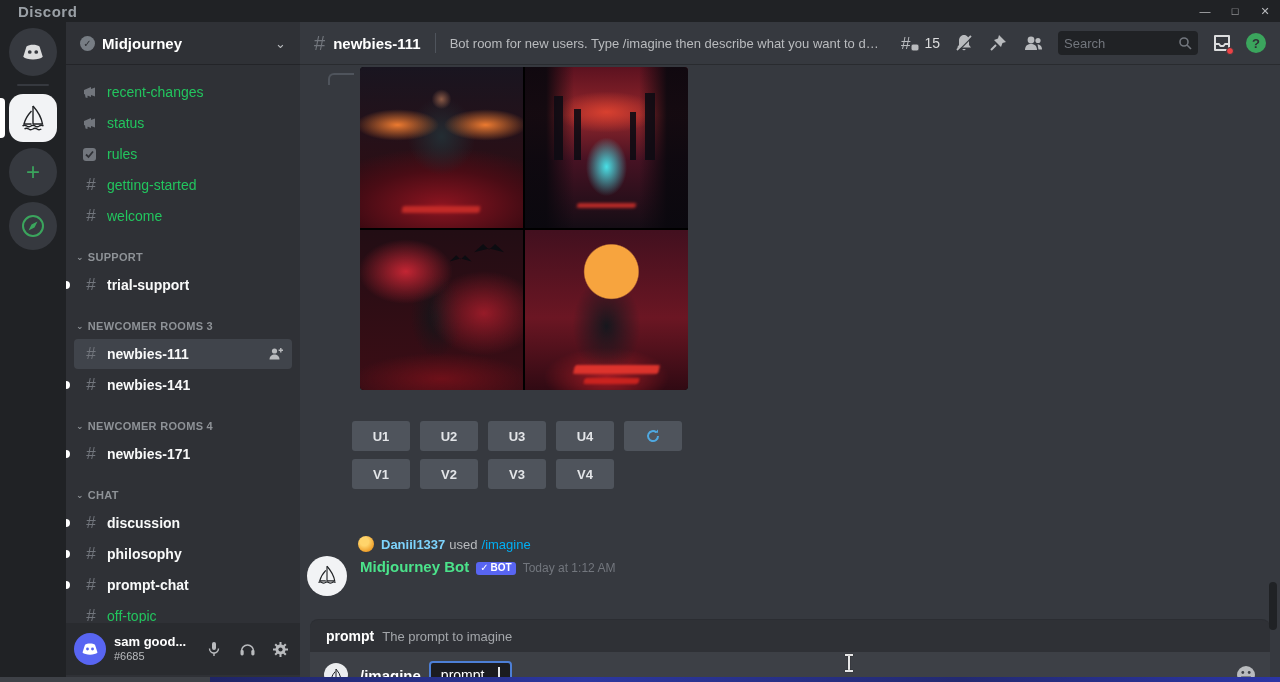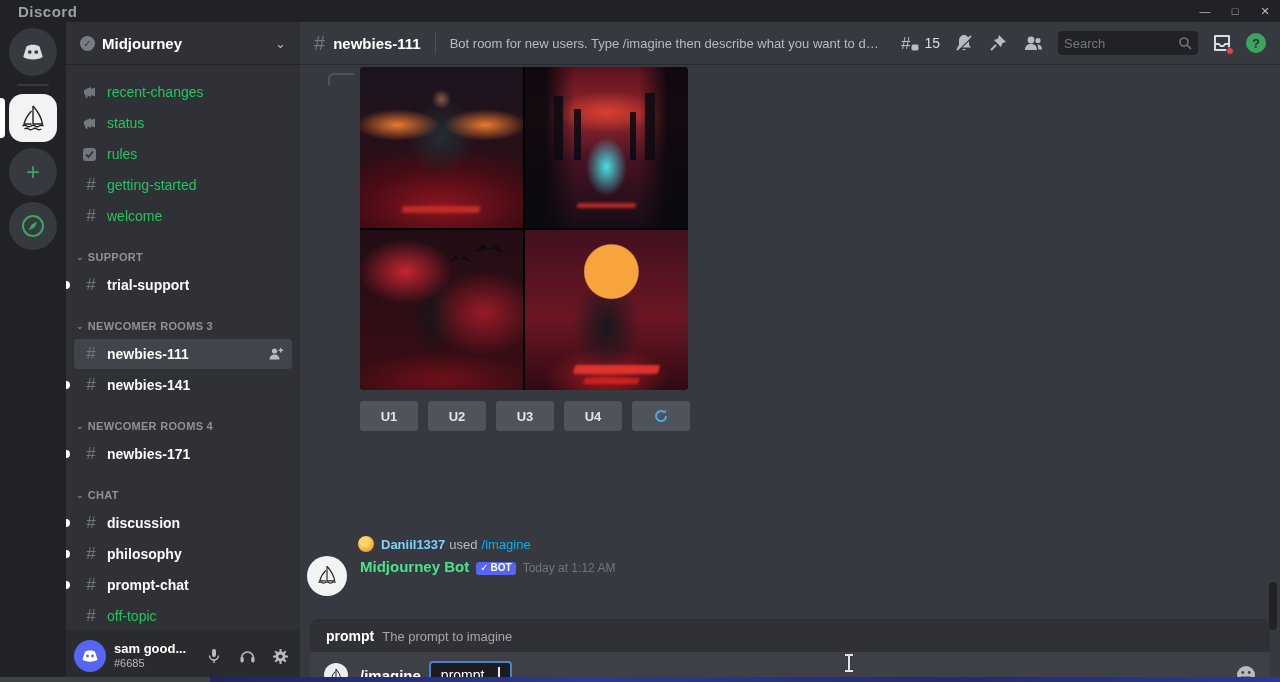--- a/index.html
+++ b/index.html
@@ -38,21 +38,21 @@
   .channel { display:flex; align-items:center; gap:7px; height:30px; margin:1px 8px; padding:0 8px;
     border-radius:4px; position:relative; cursor:pointer; }
   .channel .ch-icon { width:18px; text-align:center; font-size:17px; font-weight:500; color:#72767d; line-height:18px; position:relative; flex:0 0 18px; }
   .channel .ch-label { font-size:14px; font-weight:400; color:#22c55e; white-space:nowrap; overflow:hidden; }
   .channel.unread .ch-label, .channel.selected .ch-label { color:#f8f9f9; font-weight:600; }
   .channel.selected { background:#40444b; }
   .unread-pill { position:absolute; left:-8px; top:11px; width:4px; height:8px; background:#fff; border-radius:0 4px 4px 0; }
   .member-add { margin-left:auto; flex:0 0 auto; display:flex; }
   .icon-svg { display:block; }
   
-  .user-panel { position:absolute; left:0; right:0; bottom:0; height:52px; background:#292b2f;
+  .user-panel { position:absolute; left:0; right:0; bottom:7px; height:52px; background:#292b2f;
     display:flex; align-items:center; padding:0 8px; }
   .user-avatar { width:32px; height:32px; border-radius:50%; background:#5865f2; display:flex;
     align-items:center; justify-content:center; flex:0 0 32px; }
   .user-meta { margin-left:8px; line-height:1.15; min-width:0; }
   .user-name { font-size:13px; font-weight:bold; color:#fff; white-space:nowrap; }
   .user-tag { font-size:11px; color:#b9bbbe; }
   .user-actions { margin-left:auto; display:flex; gap:9px; }
   .user-action { width:24px; height:24px; display:flex; align-items:center; justify-content:center; border-radius:4px; cursor:pointer; }
   
   .main { position:absolute; left:300px; top:22px; right:0; bottom:0; background:#36393f; }
@@ -103,21 +103,21 @@
     background:#cf2f2a; filter:blur(1.4px); opacity:.85; transform:skewX(-8deg); }
   .art-title.small { left:32%; right:32%; bottom:12%; height:5px; }
   .art-text-br { position:absolute; left:30%; right:18%; bottom:10%; height:9px; background:#e8372e;
     filter:blur(1px); transform:skewX(-14deg); border-radius:2px; opacity:.9; }
   .art-text-br2 { position:absolute; left:36%; right:30%; bottom:4%; height:6px; background:#d5251f;
     filter:blur(1px); transform:skewX(-14deg); border-radius:2px; opacity:.85; }
   .bird { position:absolute; width:22px; height:9px; background:#0c0c11;
     clip-path:polygon(0 70%, 30% 0, 50% 48%, 70% 0, 100% 70%, 50% 38%); }
   .bldg { position:absolute; background:#0d0b13; opacity:.9; }
   
-  .btn-row { position:absolute; left:60px; display:flex; gap:10px; }
+  .btn-row { position:absolute; left:52px; display:flex; gap:10px;margin-top:20px; }
   .row-u { top:337px; } .row-v { top:375px; }
   .mj-btn { width:58px; height:30px; background:#4f545c; border:none; border-radius:3px; color:#e3e5e8;
     font-size:13px; font-weight:600; font-family:inherit; cursor:pointer; display:flex; align-items:center; justify-content:center; }
   
   .reply-row { position:absolute; left:0; top:471px; height:18px; display:flex; align-items:center; font-size:13px; }
   .reply-spine { position:absolute; left:28px; top:9px; width:26px; height:12px;
     border-left:2px solid #4f545c; border-top:2px solid #4f545c; border-top-left-radius:6px; }
   .reply-avatar { width:16px; height:16px; border-radius:50%; margin-left:58px;
     background:radial-gradient(circle at 40% 35%, #ffd46b 0 30%, #f0a22e 70%, #c57d17); flex:0 0 16px; }
   .reply-user { color:#7dd3fc; font-weight:600; margin-left:7px; }
@@ -441,20 +441,26 @@
       <button class="mj-btn">U3</button>
       <button class="mj-btn">U4</button>
       <button class="mj-btn">
         <svg class="icon-svg" width="16" height="16" viewBox="0 0 16 16" fill="none" stroke="#4fa8e0" stroke-width="2">
           <path d="M13 8 a5 5 0 1 1 -1.8 -3.8"></path>
           <path d="M13 1.5 L13 4.8 L9.7 4.8" fill="#4fa8e0" stroke="none"></path>
         </svg>
       </button>
     </div>
 
+    <div class="btn-row row-v">
+      <button class="mj-btn">V1</button>
+      <button class="mj-btn">V2</button>
+      <button class="mj-btn">V3</button>
+      <button class="mj-btn">V4</button>
+    </div>
 
     <div class="reply-spine"></div>
     <div class="reply-row">
       <span class="reply-avatar"></span>
       <span class="reply-user">Daniil1337</span>
       <span class="reply-action">used</span>
       <span class="reply-cmd">/imagine</span>
     </div>
 
     <div class="msg-avatar">

